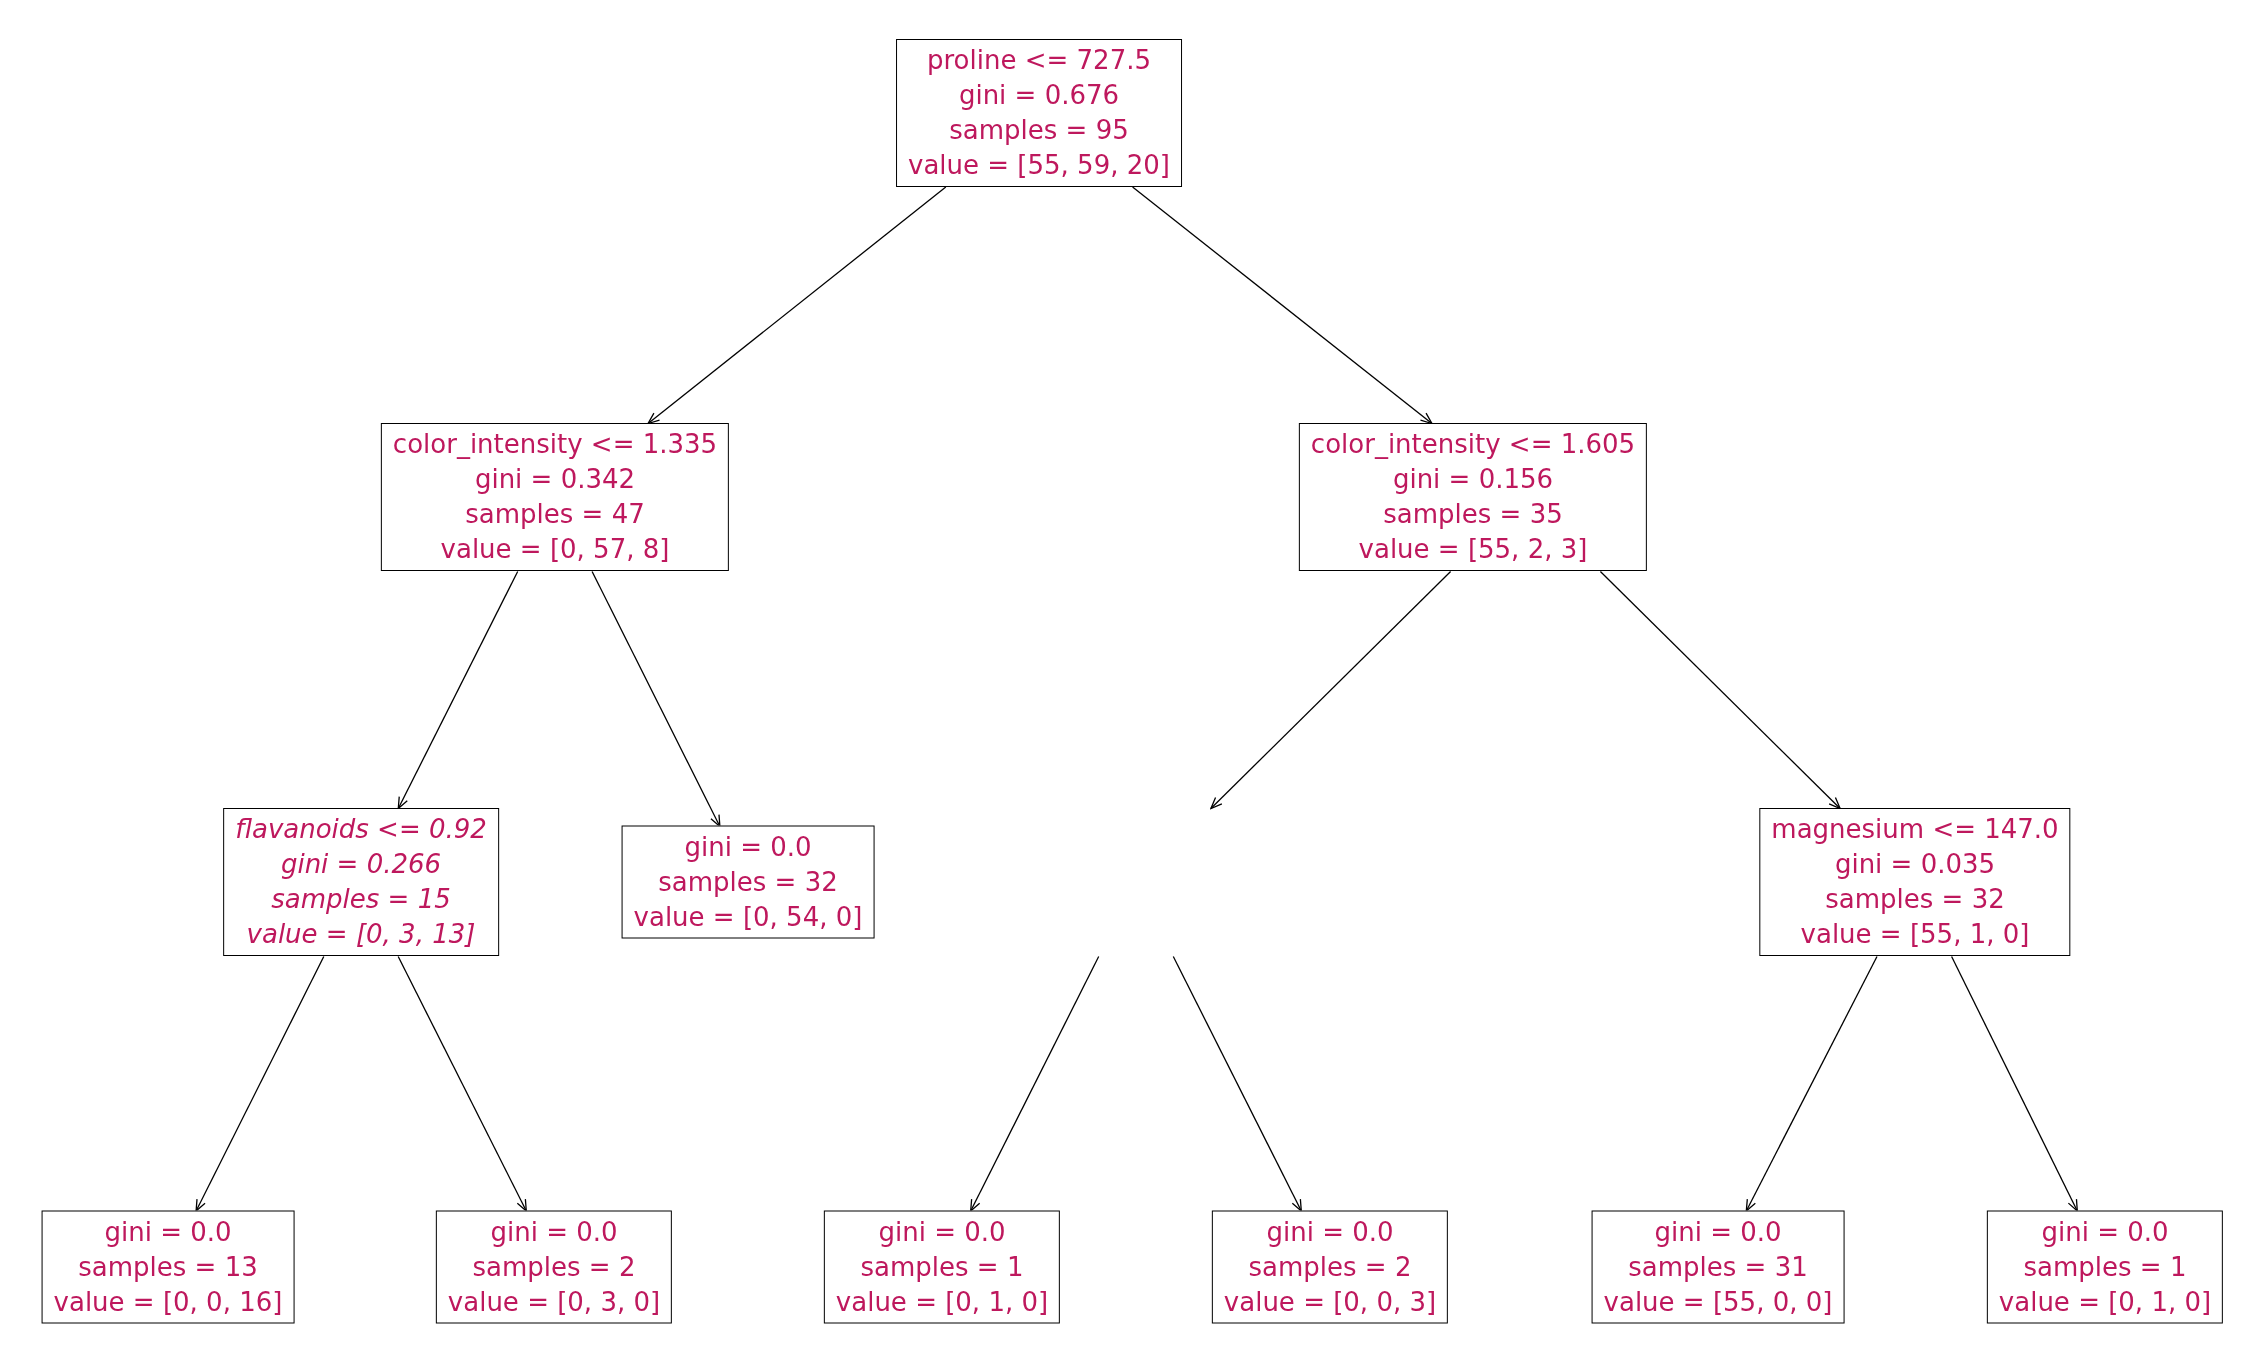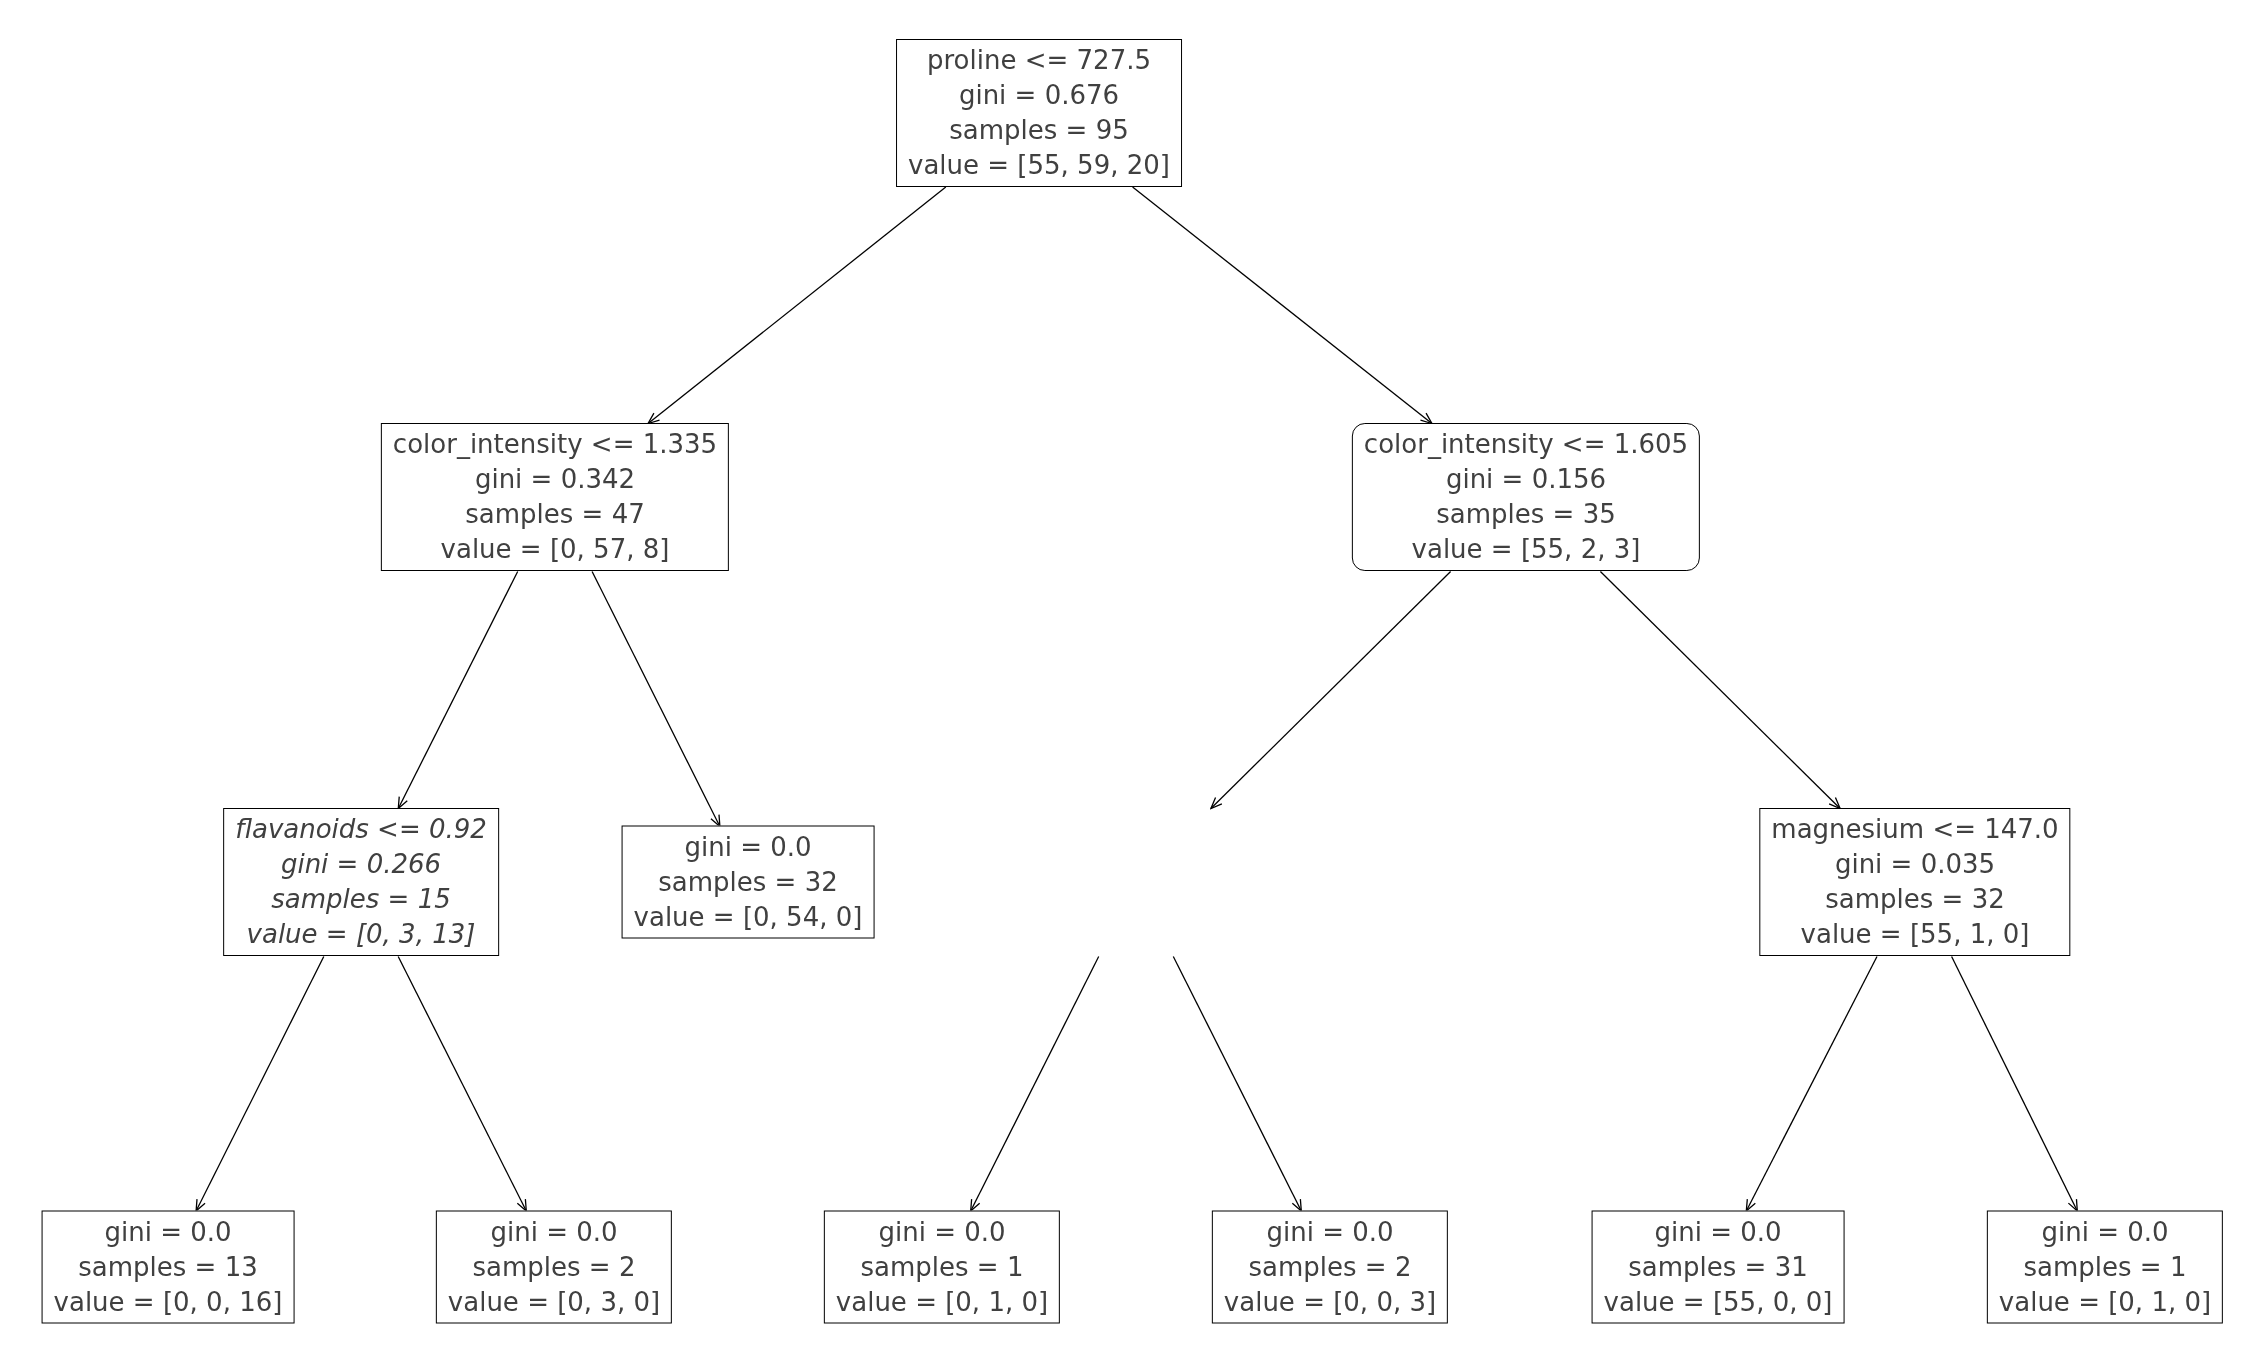--- a/index.html
+++ b/index.html
@@ -2,21 +2,21 @@
 <html><head>
 <meta charset="utf-8">
 <style>
   html, body { margin: 0; padding: 0; background: #ffffff; }
   .figure {
     position: relative;
     width: 2265px;
     height: 1354px;
     background: #ffffff;
     font-family: "DejaVu Sans", sans-serif;
-    color: #404040;
+    color: #be185d;
     overflow: hidden;
   }
   .edges-layer {
     position: absolute;
     left: 0; top: 0;
     width: 2265px; height: 1354px;
   }
   .edges-layer line {
     stroke: #000000;
     stroke-width: 1.3;
@@ -29,21 +29,21 @@
     border: 1px solid #000000;
     padding: 3px 11px;
     text-align: center;
     font-size: 26px;
     line-height: 35px;
     white-space: nowrap;
   }
   
   .pos-n0  { left: 1039px; top: 113px;  }
   .pos-n1  { left: 555px;  top: 497px;  }
-  .pos-n2  { left: 1526px; top: 497px; border-radius: 13px;  }
+  .pos-n2  { left: 1473px; top: 497px;  }
   .pos-n3  { left: 361px;  top: 882px; font-style: italic;  }
   .pos-n4  { left: 748px;  top: 882px;  }
   .pos-n5  { left: 1136px; top: 882px;  }
   .pos-n6  { left: 1915px; top: 882px;  }
   .pos-n7  { left: 168px;  top: 1267px; }
   .pos-n8  { left: 554px;  top: 1267px; }
   .pos-n9  { left: 942px;  top: 1267px; }
   .pos-n10 { left: 1330px; top: 1267px; }
   .pos-n11 { left: 1718px; top: 1267px; }
   .pos-n12 { left: 2105px; top: 1267px; }

